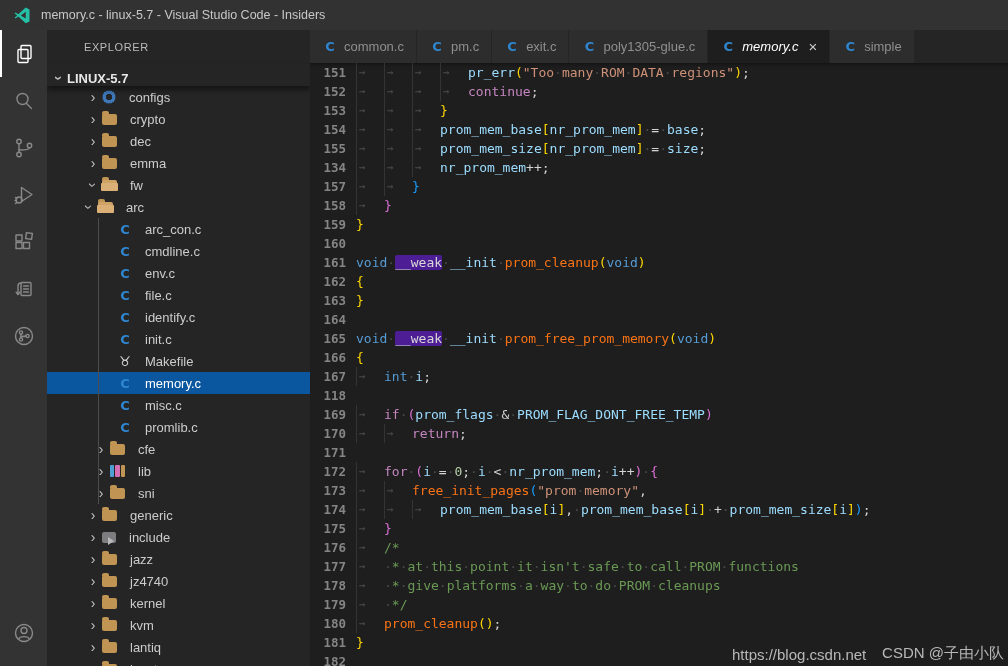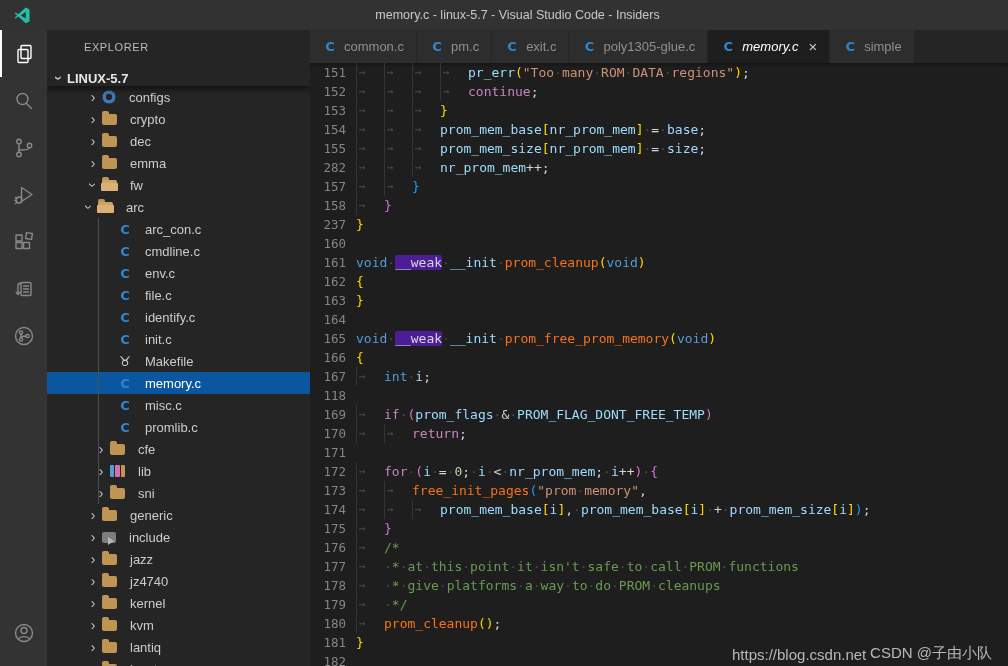--- a/index.html
+++ b/index.html
@@ -1,21 +1,21 @@
 <!DOCTYPE html>
 <html><head>
 <meta charset="utf-8">
 <style>
   html,body{margin:0;padding:0;background:#1e1e1e;}
   body{width:1008px;height:666px;overflow:hidden;font-family:"Liberation Sans","DejaVu Sans",sans-serif;font-size:13px;color:#ccc;-webkit-font-smoothing:antialiased;}
   
   .titlebar{height:30px;background:#323233;display:flex;align-items:center;}
   .logo{width:18px;height:18px;margin:0 10px 0 13px;flex:none;}
   .menu-item{padding:0 9px;height:30px;line-height:30px;color:#d0d0d0;font-size:13px;cursor:default;}
-  .win-title{flex:1;text-align:center;color:#c8c8c8;font-size:12.5px;white-space:nowrap;overflow:hidden;padding-right:14px;}
+  .win-title{flex:1;color:#c8c8c8;font-size:12.5px;white-space:nowrap;overflow:hidden;padding-right:14px;}
   
   .main{display:flex;height:636px;}
   
   .activitybar{width:47px;background:#333333;display:flex;flex-direction:column;align-items:stretch;flex:none;}
   .ab-icon{height:47px;display:flex;align-items:center;justify-content:center;position:relative;cursor:pointer;}
   .ab-icon svg{stroke:#898989;fill:none;stroke-width:1.4;}
   .ab-icon.active{border-left:2px solid #ffffff;}
   .ab-icon.active svg{stroke:#ffffff;}
   .ab-bottom{margin-top:auto;margin-bottom:10px;}
   
@@ -44,32 +44,32 @@
   .mico{width:16px;flex:none;text-align:center;color:#d8d8d8;font-size:13px;}
   
   .editor{flex:1;display:flex;flex-direction:column;min-width:0;}
   .tabbar{height:33px;background:#252526;display:flex;overflow:hidden;flex:none;}
   .tab{display:flex;align-items:center;gap:6px;padding:0 12px;background:#2d2d2d;color:#8f8f8f;border-right:1px solid #252526;white-space:nowrap;cursor:pointer;flex:none;}
   .tab.active{background:#1e1e1e;color:#ffffff;}
   .tab.active .tab-label{font-style:italic;}
   .tab-close{margin-left:4px;font-size:15px;color:#cccccc;line-height:1;}
   .codewrap{flex:1;position:relative;background:#1e1e1e;overflow:hidden;box-shadow:inset 0 5px 5px -5px rgba(0,0,0,.7);}
   .cl{display:flex;height:19px;line-height:19px;font-family:"DejaVu Sans Mono",monospace;font-size:13px;white-space:pre;}
-  .ln{width:36px;text-align:right;padding-right:10px;color:#858585;flex:none;font-size:12.5px;}
+  .ln{width:36px;text-align:right;padding-right:10px;color:#858585;flex:none;font-size:12.5px;font-weight:bold;}
   .lc{flex:1;min-width:0;}
   .tab-ind{display:inline-block;width:28px;color:#4b4b4b;border-left:1px solid #343434;box-sizing:border-box;padding-left:2px;font-size:11px;vertical-align:top;}
   .tok-kw{color:#569CD6;}.tok-ctl{color:#C586C0;}.tok-fn{color:#f97316;}.tok-var{color:#9CDCFE;}
   .tok-num{color:#B5CEA8;}.tok-str{color:#CE9178;}.tok-cmt{color:#6A9955;}.tok-op{color:#D4D4D4;}
   .tok-b1{color:#FFD700;}.tok-b2{color:#DA70D6;}.tok-b3{color:#179FFF;}.tok-ws{color:#4b4b4b;}
   .tok-hl{color:#d8d8d8;background:#4c1d95;border-radius:2px;}
   
   .watermark{position:absolute;right:4px;bottom:3px;width:272px;height:22px;pointer-events:none;}
   .watermark span{position:absolute;bottom:0;font-size:15px;color:rgba(205,205,205,.88);white-space:nowrap;font-family:"Liberation Sans",sans-serif;}
   .wm-1{left:0;}
-  .wm-2{right:12px;}
+  .wm-2{right:0;}
 </style>
 </head>
 <body>
 
 <div class="titlebar">
   <svg class="logo" viewBox="0 0 24 24">
     <path d="M17 2 L7 11 L3.5 8.5 L2 9.5 L5.5 12.5 L2 15.5 L3.5 16.5 L7 14 L17 23 L22 20.5 V4.5 Z M17 7.5 V16.5 L10.5 12.5 Z" fill="#24bfa5"></path>
   </svg>
   <div class="win-title">memory.c - linux-5.7 - Visual Studio Code - Insiders</div>
 </div>
@@ -311,24 +311,24 @@
           <span class="tab-label">simple</span>
         </div>
       </div>
     <div class="codewrap">
       <div>
           <div class="cl"><span class="ln">151</span><span class="lc"><span class="tab-ind">→</span><span class="tab-ind">→</span><span class="tab-ind">→</span><span class="tab-ind">→</span><span class="tok-var">pr_err</span><span class="tok-b1">(</span><span class="tok-str">"Too</span><span class="tok-ws">·</span><span class="tok-str">many</span><span class="tok-ws">·</span><span class="tok-str">ROM</span><span class="tok-ws">·</span><span class="tok-str">DATA</span><span class="tok-ws">·</span><span class="tok-str">regions"</span><span class="tok-b1">)</span><span class="tok-op">;</span></span></div>
           <div class="cl"><span class="ln">152</span><span class="lc"><span class="tab-ind">→</span><span class="tab-ind">→</span><span class="tab-ind">→</span><span class="tab-ind">→</span><span class="tok-ctl">continue</span><span class="tok-op">;</span></span></div>
           <div class="cl"><span class="ln">153</span><span class="lc"><span class="tab-ind">→</span><span class="tab-ind">→</span><span class="tab-ind">→</span><span class="tok-b1">}</span></span></div>
           <div class="cl"><span class="ln">154</span><span class="lc"><span class="tab-ind">→</span><span class="tab-ind">→</span><span class="tab-ind">→</span><span class="tok-var">prom_mem_base</span><span class="tok-b1">[</span><span class="tok-var">nr_prom_mem</span><span class="tok-b1">]</span><span class="tok-ws">·</span><span class="tok-op">=</span><span class="tok-ws">·</span><span class="tok-var">base</span><span class="tok-op">;</span></span></div>
           <div class="cl"><span class="ln">155</span><span class="lc"><span class="tab-ind">→</span><span class="tab-ind">→</span><span class="tab-ind">→</span><span class="tok-var">prom_mem_size</span><span class="tok-b1">[</span><span class="tok-var">nr_prom_mem</span><span class="tok-b1">]</span><span class="tok-ws">·</span><span class="tok-op">=</span><span class="tok-ws">·</span><span class="tok-var">size</span><span class="tok-op">;</span></span></div>
-          <div class="cl"><span class="ln">282</span><span class="lc"><span class="tab-ind">→</span><span class="tab-ind">→</span><span class="tab-ind">→</span><span class="tok-var">nr_prom_mem</span><span class="tok-op">++</span><span class="tok-op">;</span></span></div>
+          <div class="cl"><span class="ln">134</span><span class="lc"><span class="tab-ind">→</span><span class="tab-ind">→</span><span class="tab-ind">→</span><span class="tok-var">nr_prom_mem</span><span class="tok-op">++</span><span class="tok-op">;</span></span></div>
           <div class="cl"><span class="ln">157</span><span class="lc"><span class="tab-ind">→</span><span class="tab-ind">→</span><span class="tok-b3">}</span></span></div>
           <div class="cl"><span class="ln">158</span><span class="lc"><span class="tab-ind">→</span><span class="tok-b2">}</span></span></div>
-          <div class="cl"><span class="ln">237</span><span class="lc"><span class="tok-b1">}</span></span></div>
+          <div class="cl"><span class="ln">159</span><span class="lc"><span class="tok-b1">}</span></span></div>
           <div class="cl"><span class="ln">160</span><span class="lc"></span></div>
           <div class="cl"><span class="ln">161</span><span class="lc"><span class="tok-kw">void</span><span class="tok-ws">·</span><span class="tok-hl">__weak</span><span class="tok-ws">·</span><span class="tok-var">__init</span><span class="tok-ws">·</span><span class="tok-fn">prom_cleanup</span><span class="tok-b1">(</span><span class="tok-kw">void</span><span class="tok-b1">)</span></span></div>
           <div class="cl"><span class="ln">162</span><span class="lc"><span class="tok-b1">{</span></span></div>
           <div class="cl"><span class="ln">163</span><span class="lc"><span class="tok-b1">}</span></span></div>
           <div class="cl"><span class="ln">164</span><span class="lc"></span></div>
           <div class="cl"><span class="ln">165</span><span class="lc"><span class="tok-kw">void</span><span class="tok-ws">·</span><span class="tok-hl">__weak</span><span class="tok-ws">·</span><span class="tok-var">__init</span><span class="tok-ws">·</span><span class="tok-fn">prom_free_prom_memory</span><span class="tok-b1">(</span><span class="tok-kw">void</span><span class="tok-b1">)</span></span></div>
           <div class="cl"><span class="ln">166</span><span class="lc"><span class="tok-b1">{</span></span></div>
           <div class="cl"><span class="ln">167</span><span class="lc"><span class="tab-ind">→</span><span class="tok-kw">int</span><span class="tok-ws">·</span><span class="tok-var">i</span><span class="tok-op">;</span></span></div>
           <div class="cl"><span class="ln">118</span><span class="lc"><span class="tab-ind"></span></span></div>
           <div class="cl"><span class="ln">169</span><span class="lc"><span class="tab-ind">→</span><span class="tok-ctl">if</span><span class="tok-ws">·</span><span class="tok-b2">(</span><span class="tok-var">prom_flags</span><span class="tok-ws">·</span><span class="tok-op">&amp;</span><span class="tok-ws">·</span><span class="tok-var">PROM_FLAG_DONT_FREE_TEMP</span><span class="tok-b2">)</span></span></div>

